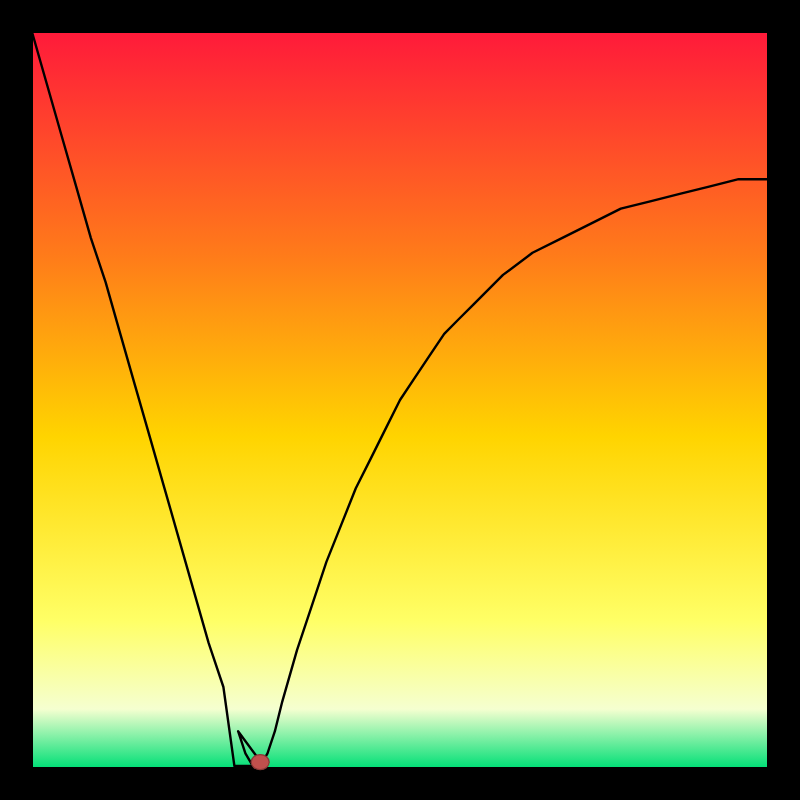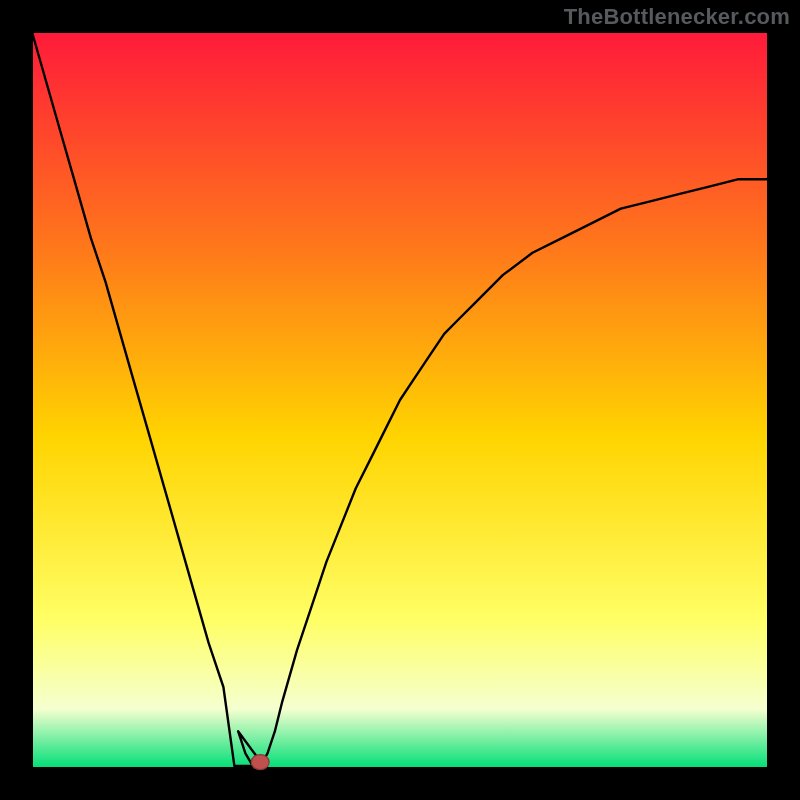--- a/index.html
+++ b/index.html
@@ -33,21 +33,20 @@
     left: 0;
     width: 800px;
     height: 800px;
     display: block;
   }
 </style>
 </head>
 <body>
 
 <div class="frame">
-  <div class="watermark">TheBottlenecker.com</div>
 
   <svg class="chart" viewBox="0 0 800 800" preserveAspectRatio="none">
     <defs>
       <linearGradient id="bg-grad" x1="0" y1="0" x2="0" y2="1">
         <stop id="g0" offset="0%" stop-color="#ff1a3a"></stop>
         <stop id="g1" offset="30%" stop-color="#ff7a1a"></stop>
         <stop id="g2" offset="55%" stop-color="#ffd400"></stop>
         <stop id="g3" offset="80%" stop-color="#ffff66"></stop>
         <stop id="g4" offset="92%" stop-color="#f5ffd0"></stop>
         <stop id="g5" offset="100%" stop-color="#00df76"></stop>

